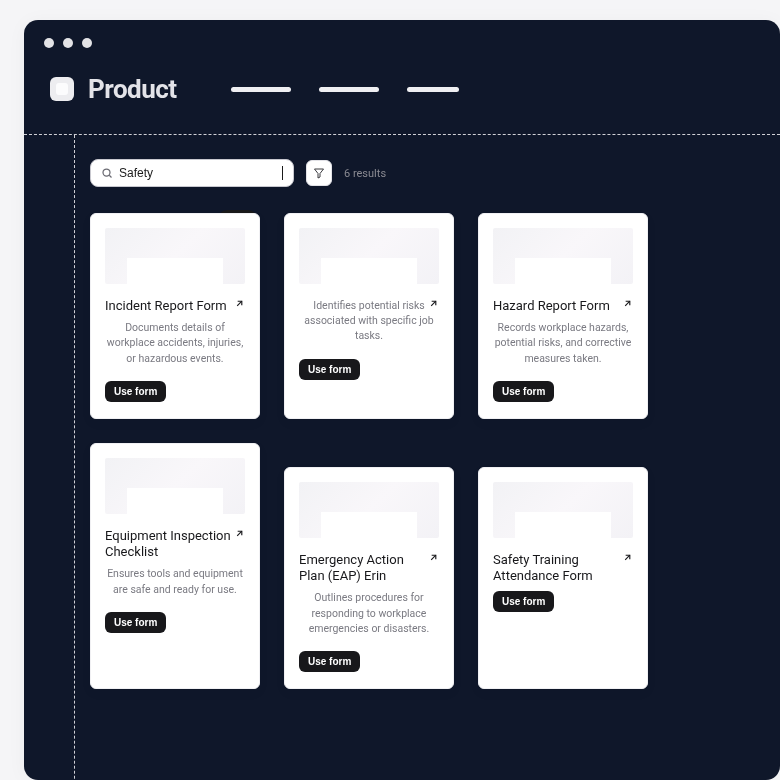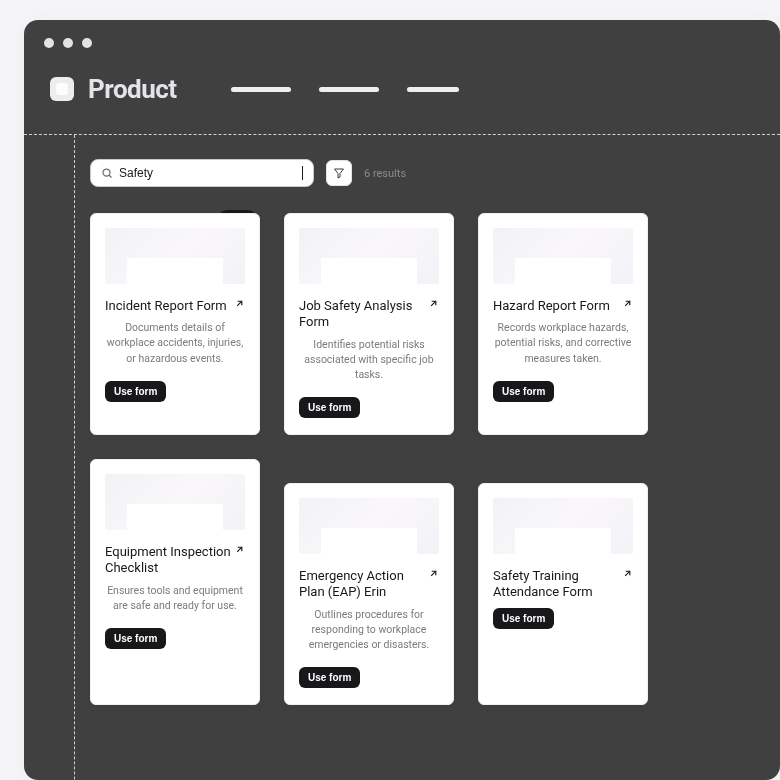--- a/index.html
+++ b/index.html
@@ -5,21 +5,21 @@
     * { box-sizing: border-box; margin: 0; padding: 0; }
     body {
       font-family: -apple-system, BlinkMacSystemFont, "Segoe UI", Roboto, sans-serif;
       background: #f5f5f7;
       width: 780px;
       height: 780px;
       overflow: hidden;
     }
     .window {
       margin: 20px 0 0 24px;
-      background: #404040;
+      background: #0f172a;
       border-radius: 14px;
       box-shadow: 0 2px 20px rgba(0,0,0,0.04);
       height: 760px;
       position: relative;
     }
     .titlebar {
       display: flex;
       align-items: center;
       gap: 9px;
       padding: 18px 20px 8px;
@@ -64,21 +64,21 @@
       position: relative;
     }
     .search-wrap {
       position: relative;
       display: flex;
       align-items: center;
       border: 1px solid #c8c8cf;
       border-radius: 8px;
       padding: 6px 10px;
       background: #ffffff;
-      width: 224px;
+      width: 204px;
     }
     .search-wrap svg { flex-shrink: 0; }
     .search-input {
       border: none;
       outline: none;
       font-size: 12px;
       color: #1a1a1a;
       background: transparent;
       margin-left: 6px;
       width: 100%;
@@ -229,21 +229,20 @@
       </div>
 
       <div class="card">
         <div class="thumb"></div>
         <span class="ext-icon">
           <svg width="11" height="11" viewBox="0 0 24 24" fill="none" stroke="#18181b" stroke-width="2.5">
               <line x1="7" y1="17" x2="17" y2="7"></line>
               <polyline points="8 7 17 7 17 16"></polyline>
             </svg>
         </span>
-        <div class="card-title">Job Safety Analysis Form</div>
         <div class="card-desc">Identifies potential risks associated with specific job tasks.</div>
         <button class="use-btn">Use form</button>
       </div>
 
       <div class="card">
         <div class="thumb"></div>
         <span class="ext-icon">
           <svg width="11" height="11" viewBox="0 0 24 24" fill="none" stroke="#18181b" stroke-width="2.5">
               <line x1="7" y1="17" x2="17" y2="7"></line>
               <polyline points="8 7 17 7 17 16"></polyline>

